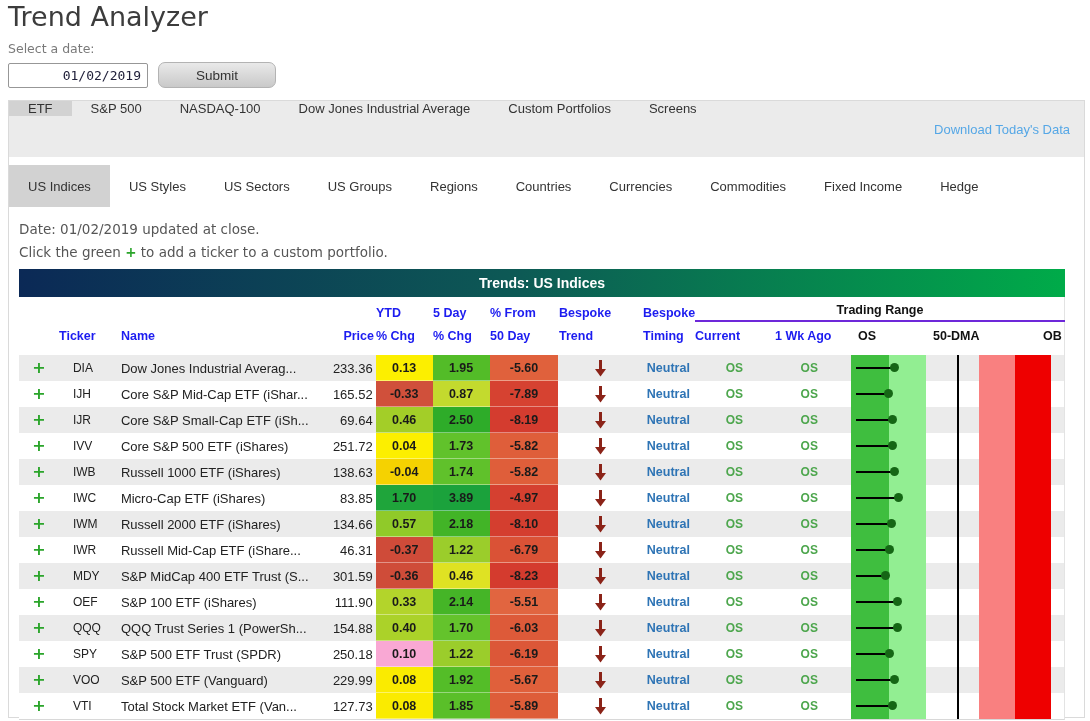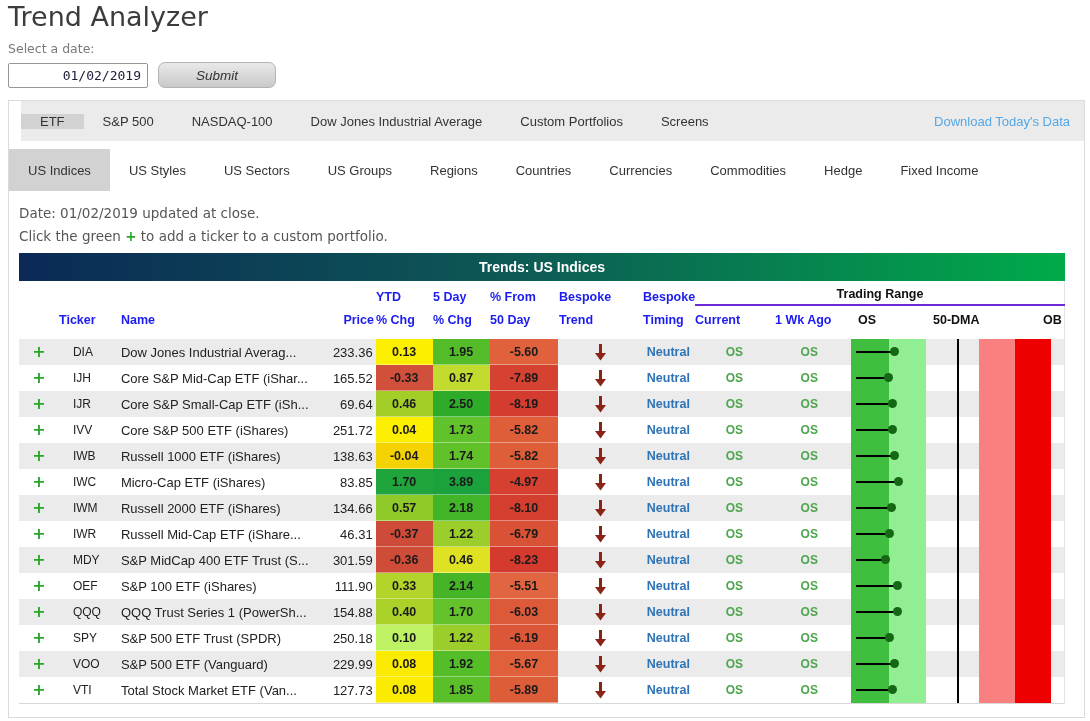--- a/index.html
+++ b/index.html
@@ -12,27 +12,27 @@
   h1 { font-family:"DejaVu Sans", sans-serif; font-weight:400; font-size:27px;
        color:#3c3c3c; letter-spacing:0; padding-top:1px; }
   .date-label { margin-top:9px; font-family:"DejaVu Sans", sans-serif;
                 font-size:12.5px; color:#7a7a7a; }
   .date-row { margin-top:6px; display:flex; gap:10px; align-items:center; }
   .date-input { width:140px; height:25px; border:1px solid #979797; border-radius:2px;
                 padding:0 6px; font-family:"DejaVu Sans Mono", monospace; font-size:13px;
                 color:#20203a; outline:none;text-align:right; }
   .submit-btn { width:118px; height:26px; border:1px solid #b3b3b3; border-radius:7px;
                 background:linear-gradient(#e9e9e9,#c9c9c9); font-size:13.5px; color:#333;
-                font-family:"Liberation Sans", sans-serif;font-style:italic; }
+                font-family:"Liberation Sans", sans-serif; }
 
   
   .container { position:absolute; left:8px; top:100px; width:1077px; height:618px;
                border:1px solid #dadada; background:#fff; }
 
-  .strip1 { height:40px; background:#ebebeb; display:flex; align-items:center;margin-left:12px; }
+  .strip1 { height:56px; background:#ebebeb; display:flex; align-items:flex-start; }
   .strip2 { height:42px; margin-top:8px; background:#fff; display:flex; align-items:stretch; }
   .tabs { display:flex; align-items:stretch; }
   .tab { padding:0 19px; display:flex; align-items:center; font-size:13px; color:#333;
          cursor:pointer; white-space:nowrap; }
   .tab.active { background:#d2d2d2; }
   .download { margin-left:auto; align-self:center; padding-right:14px; font-size:13px;
               color:#55a7e6; text-decoration:none; cursor:pointer; }
 
   .info { margin:11px 0 0 10px; font-family:"DejaVu Sans", sans-serif;
           font-size:13.5px; color:#565656; }
@@ -131,22 +131,22 @@
     <nav class="strip2">
       <div class="tabs" id="secondary-tabs">
           <div class="tab active">US Indices</div>
           <div class="tab">US Styles</div>
           <div class="tab">US Sectors</div>
           <div class="tab">US Groups</div>
           <div class="tab">Regions</div>
           <div class="tab">Countries</div>
           <div class="tab">Currencies</div>
           <div class="tab">Commodities</div>
+          <div class="tab">Fixed Income</div>
           <div class="tab">Hedge</div>
-          <div class="tab">Fixed Income</div>
         </div>
     </nav>
 
     <div class="info">
       <p>Date: 01/02/2019 updated at close.</p>
       <p><span>Click the green </span><span class="plus-inline">+</span><span> to add a ticker to a custom portfolio.</span></p>
     </div>
 
     <div class="trend-table">
       <div class="tbar">Trends: US Indices</div>
@@ -548,21 +548,21 @@
     </div>
   </div>
 
   <div class="trow">
     <div class="c plusc">
                 <span class="plus-icon">+</span>
               </div>
     <div class="c tickerc tk">SPY</div>
     <div class="c namec nm">S&amp;P 500 ETF Trust (SPDR)</div>
     <div class="c pricec pr">250.18</div>
-    <div class="c heat ytd" style="background: #bef264;">0.10</div>
+    <div class="c heat ytd" style="background: #f9a8d4;">0.10</div>
     <div class="c heat d5" style="background: rgb(155, 205, 43);">1.22</div>
     <div class="c heat p50" style="background: rgb(220, 87, 56);">-6.19</div>
     <div class="c trendc">
       <span class="arrow-down">
         <svg width="13" height="17" viewBox="0 0 13 17">
                     <rect x="5" y="0" width="3" height="10" fill="#8B2318"></rect>
                     <polygon points="1,9 12,9 6.5,16.5" fill="#8B2318"></polygon>
                   </svg>
       </span>
     </div>

